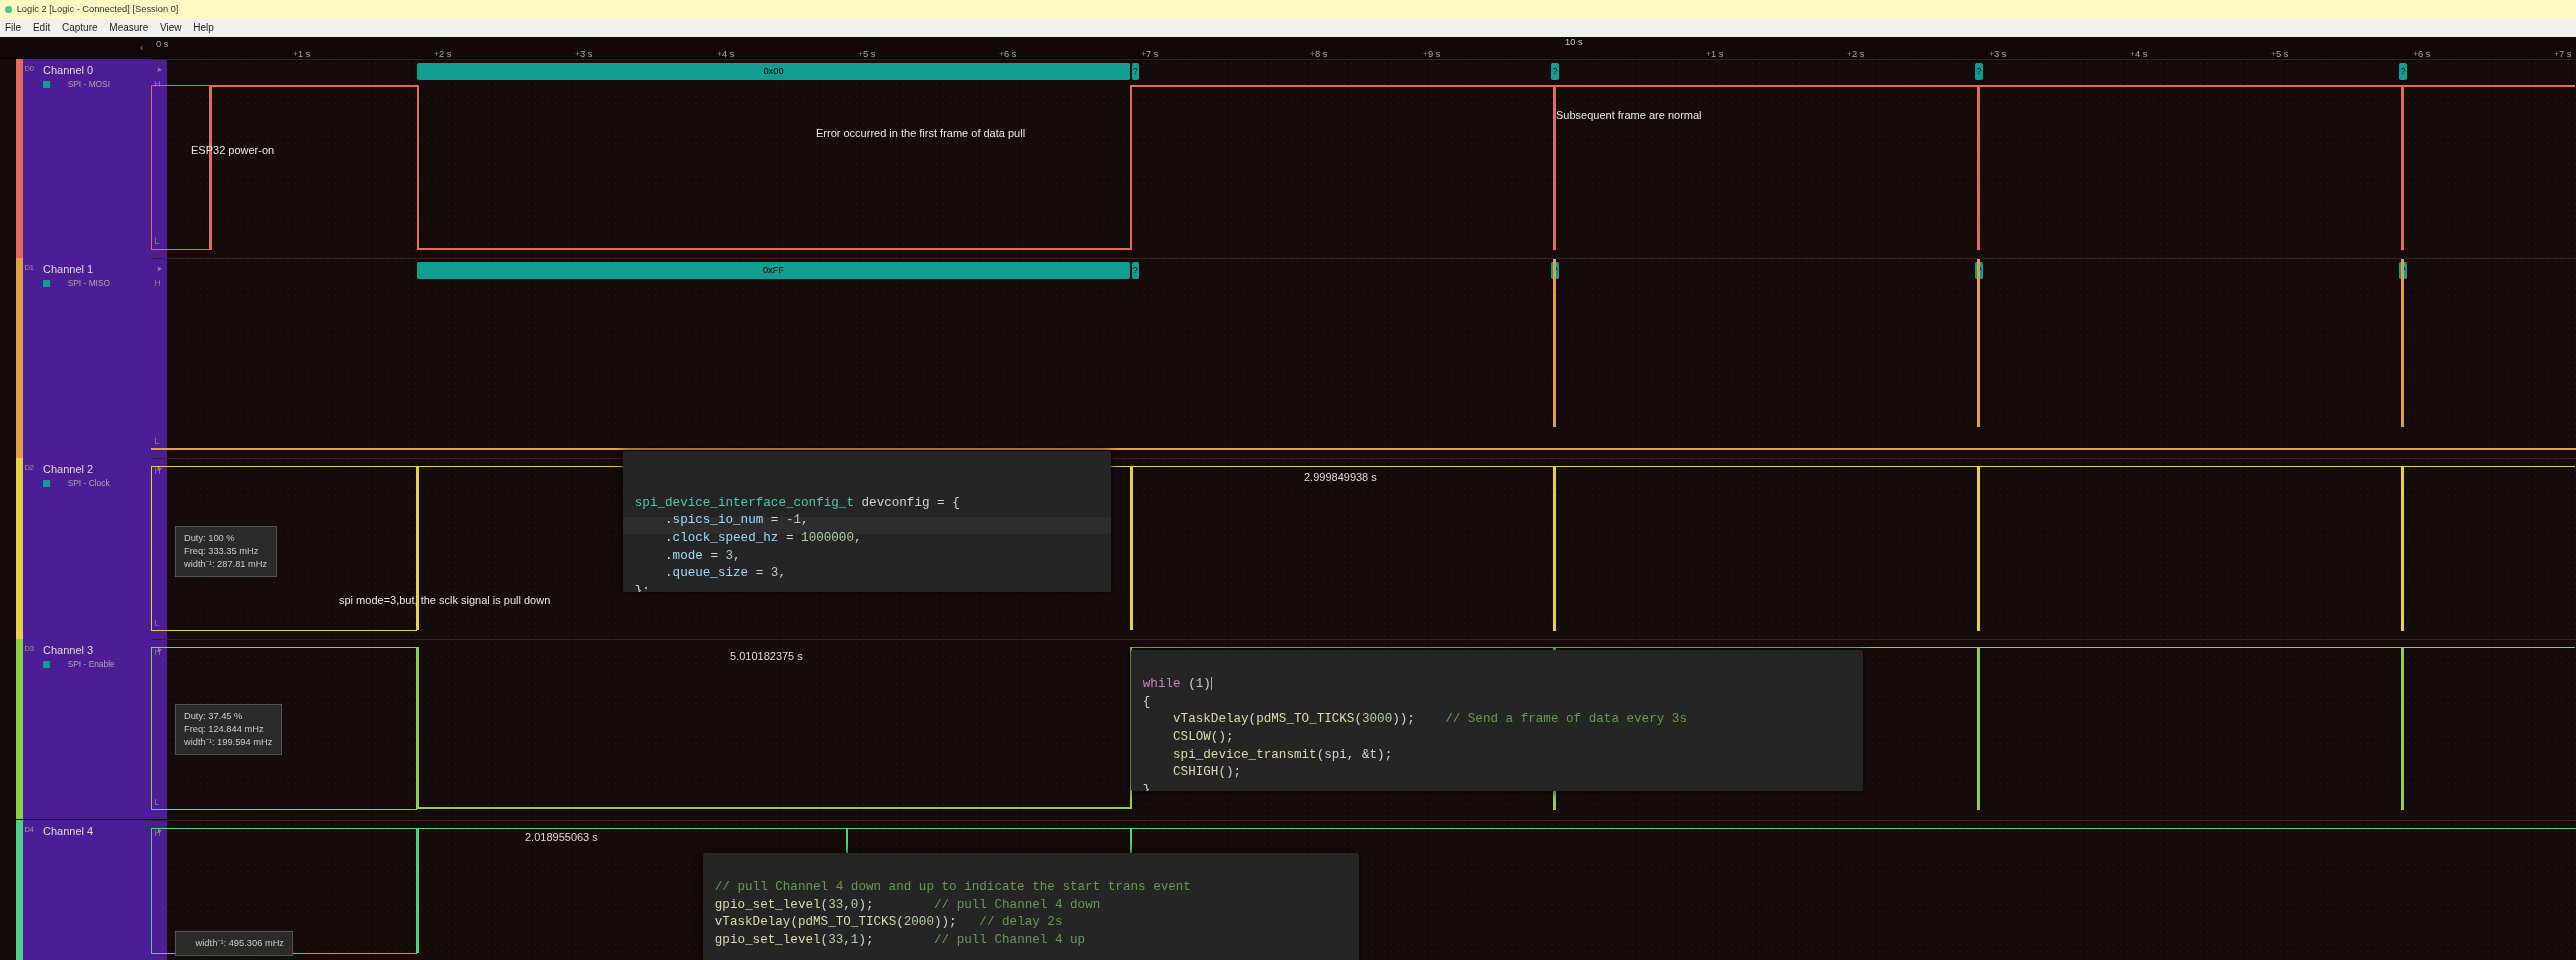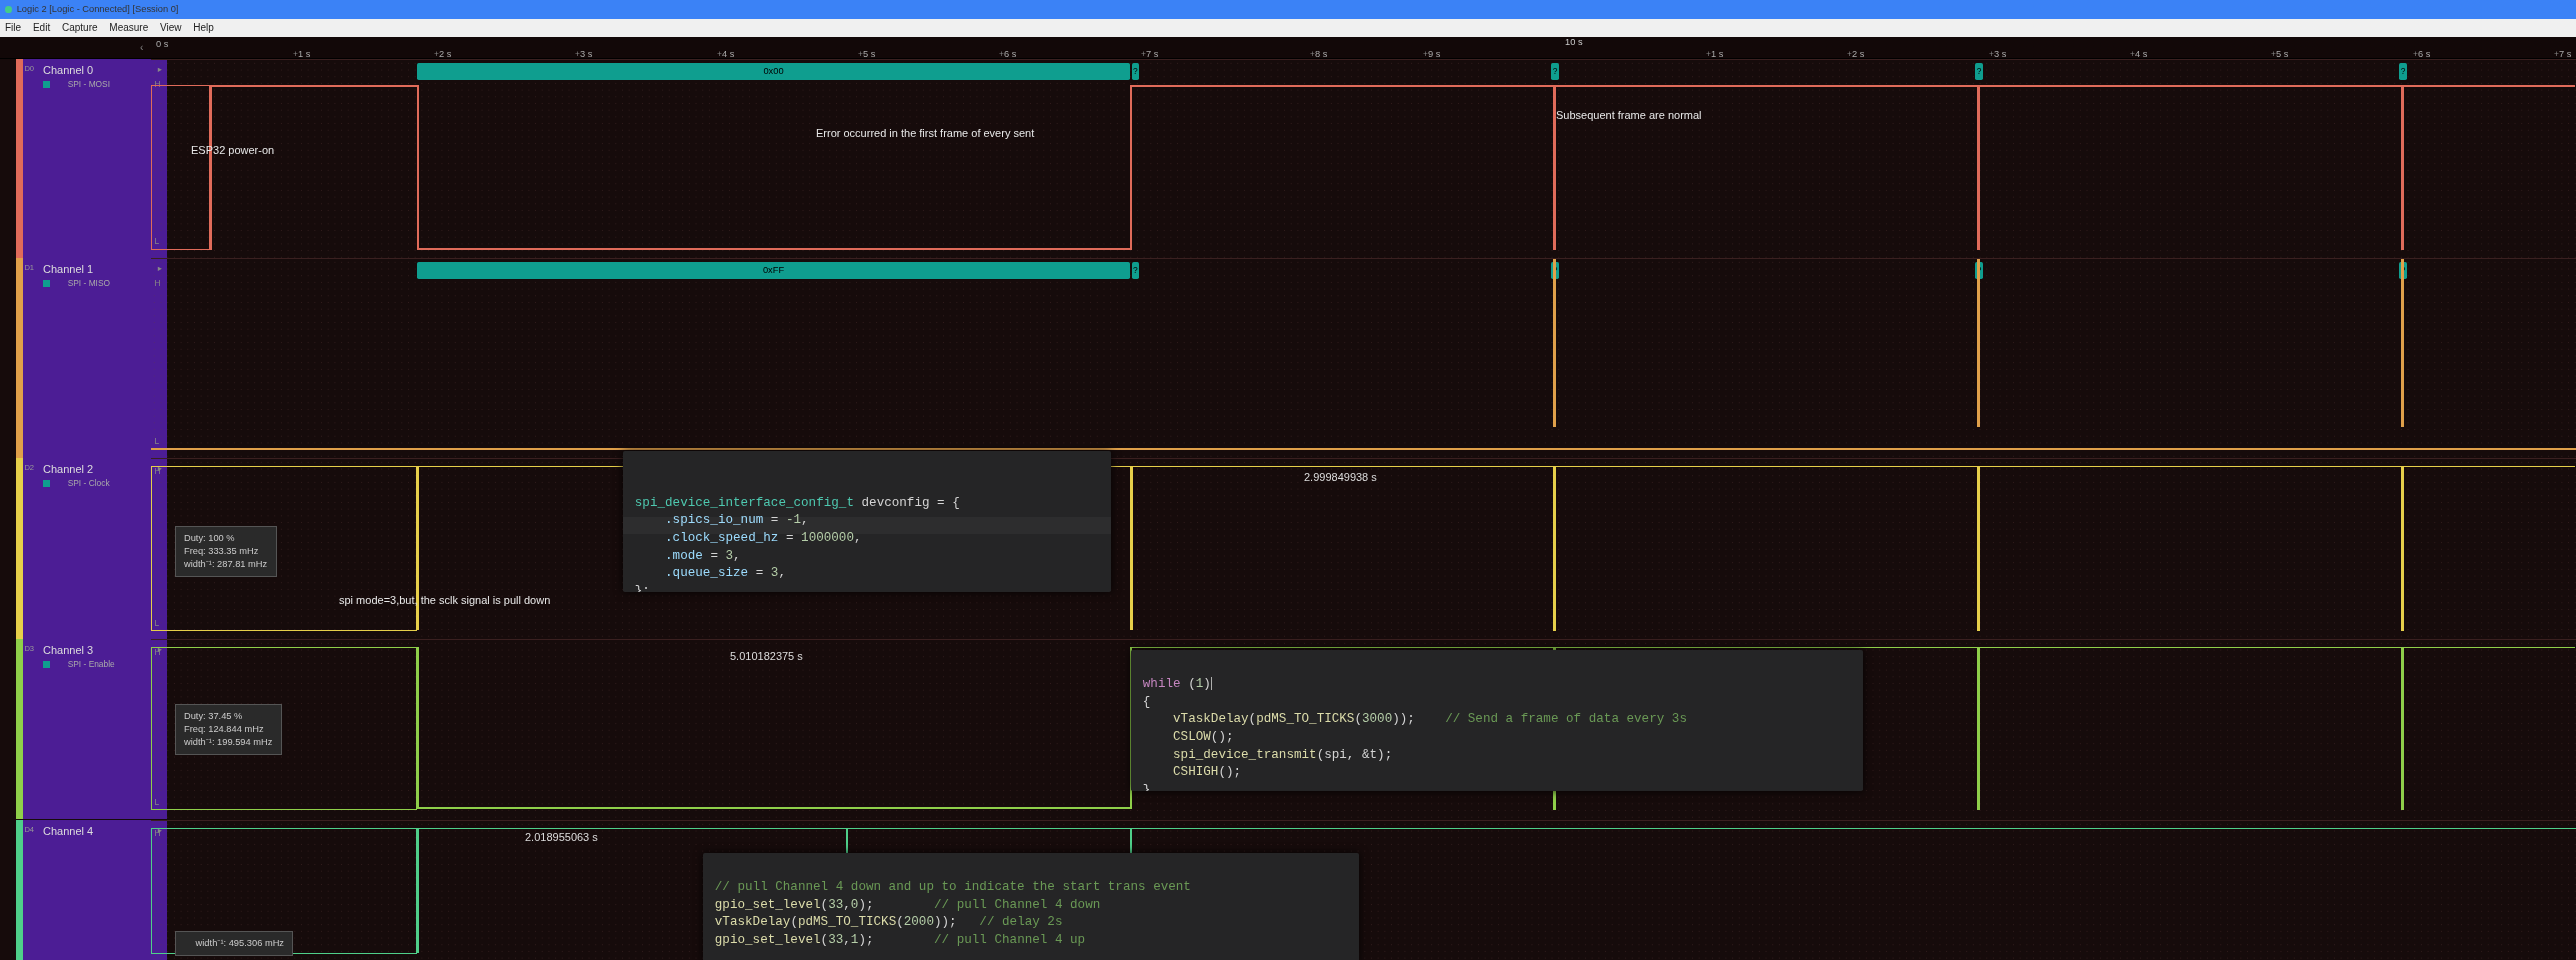--- a/index.html
+++ b/index.html
@@ -8,21 +8,21 @@
     background: #1a0f0f;
     color: #ccc;
     font-size: 9.3px;
     width: 2576px;
     height: 961px;
     overflow: hidden;
     position: relative;
   }
   .titlebar {
     height: 18.5px;
-    background: #3b82f6;
+    background: #fef9c3;
     color: #333;
     display: flex;
     align-items: center;
     padding-left: 5px;
     font-size: 9.3px;
   }
   .titlebar .dot {
     width: 6.7px; height: 6.7px; border-radius: 50%;
     background: #4c8; margin-right: 5px;
   }
@@ -252,21 +252,21 @@
     <div class="short-tick" style="left:2250px;top:25px;height:165px;background:#e06b5a;"></div>
 
     <div class="protocol-bubble" style="left:266px;top:3.4px;width:713px;">0x00</div>
 
     <div class="protocol-bubble" style="left:981px;top:3.4px;width:6.7px;font-size:8.4px;">?</div>
     <div class="protocol-bubble" style="left:1400px;top:3.4px;width:8.4px;font-size:8.4px;">?</div>
     <div class="protocol-bubble" style="left:1824px;top:3.4px;width:8.4px;font-size:8.4px;">?</div>
     <div class="protocol-bubble" style="left:2248px;top:3.4px;width:8.4px;font-size:8.4px;">?</div>
 
     <span class="annotation" style="left:40px;top:84px;">ESP32 power-on</span>
-    <span class="annotation" style="left:665px;top:67px;">Error occurred in the first frame of every sent</span>
+    <span class="annotation" style="left:665px;top:67px;">Error occurred in the first frame of data pull</span>
     <span class="annotation" style="left:1405px;top:49px;">Subsequent frame are normal</span>
   </div>
 
   <div class="row" style="top:199px;height:200px;">
     <div class="grid-dots"></div>
     <span class="hilo" style="top:18.5px;">H</span>
     <span class="hilo" style="bottom:11.8px;">L</span>
     <div class="protocol-bubble" style="left:266px;top:3.4px;width:713px;">0xFF</div>
     <div class="protocol-bubble" style="left:981px;top:3.4px;width:6.7px;font-size:8.4px;">?</div>
     <div class="protocol-bubble" style="left:1400px;top:3.4px;width:8.4px;font-size:8.4px;">?</div>

